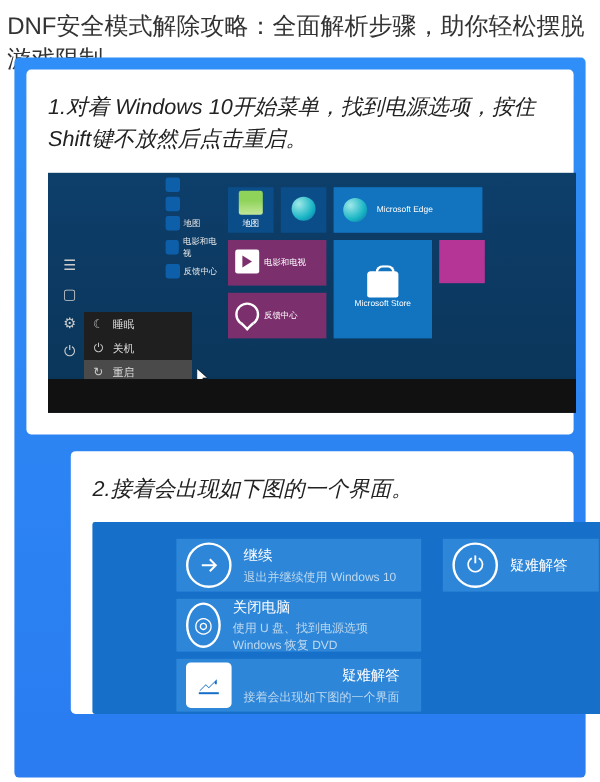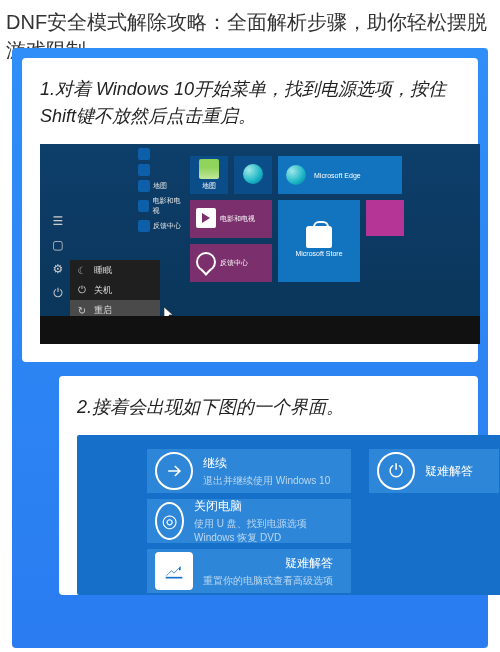--- a/index.html
+++ b/index.html
@@ -234,19 +234,19 @@
 
       <div class="opt o-trouble">
         <span class="oic">
           <svg viewBox="0 0 24 24" fill="#1670c9">
               <path d="M3 17l6-6 3 3 8-8v5h-2V9l-6 6-3-3-6 6z"></path>
               <rect x="2" y="19" width="20" height="2"></rect>
             </svg>
         </span>
         <span class="otxt">
           <div class="ot1">疑难解答</div>
-          <div class="ot2">重置你的电脑或查看高级选项</div>
+          <div class="ot2">接着会出现如下图的一个界面</div>
         </span>
       </div>
     </div>
   </div>
 
 </div>
 
 </body></html>

